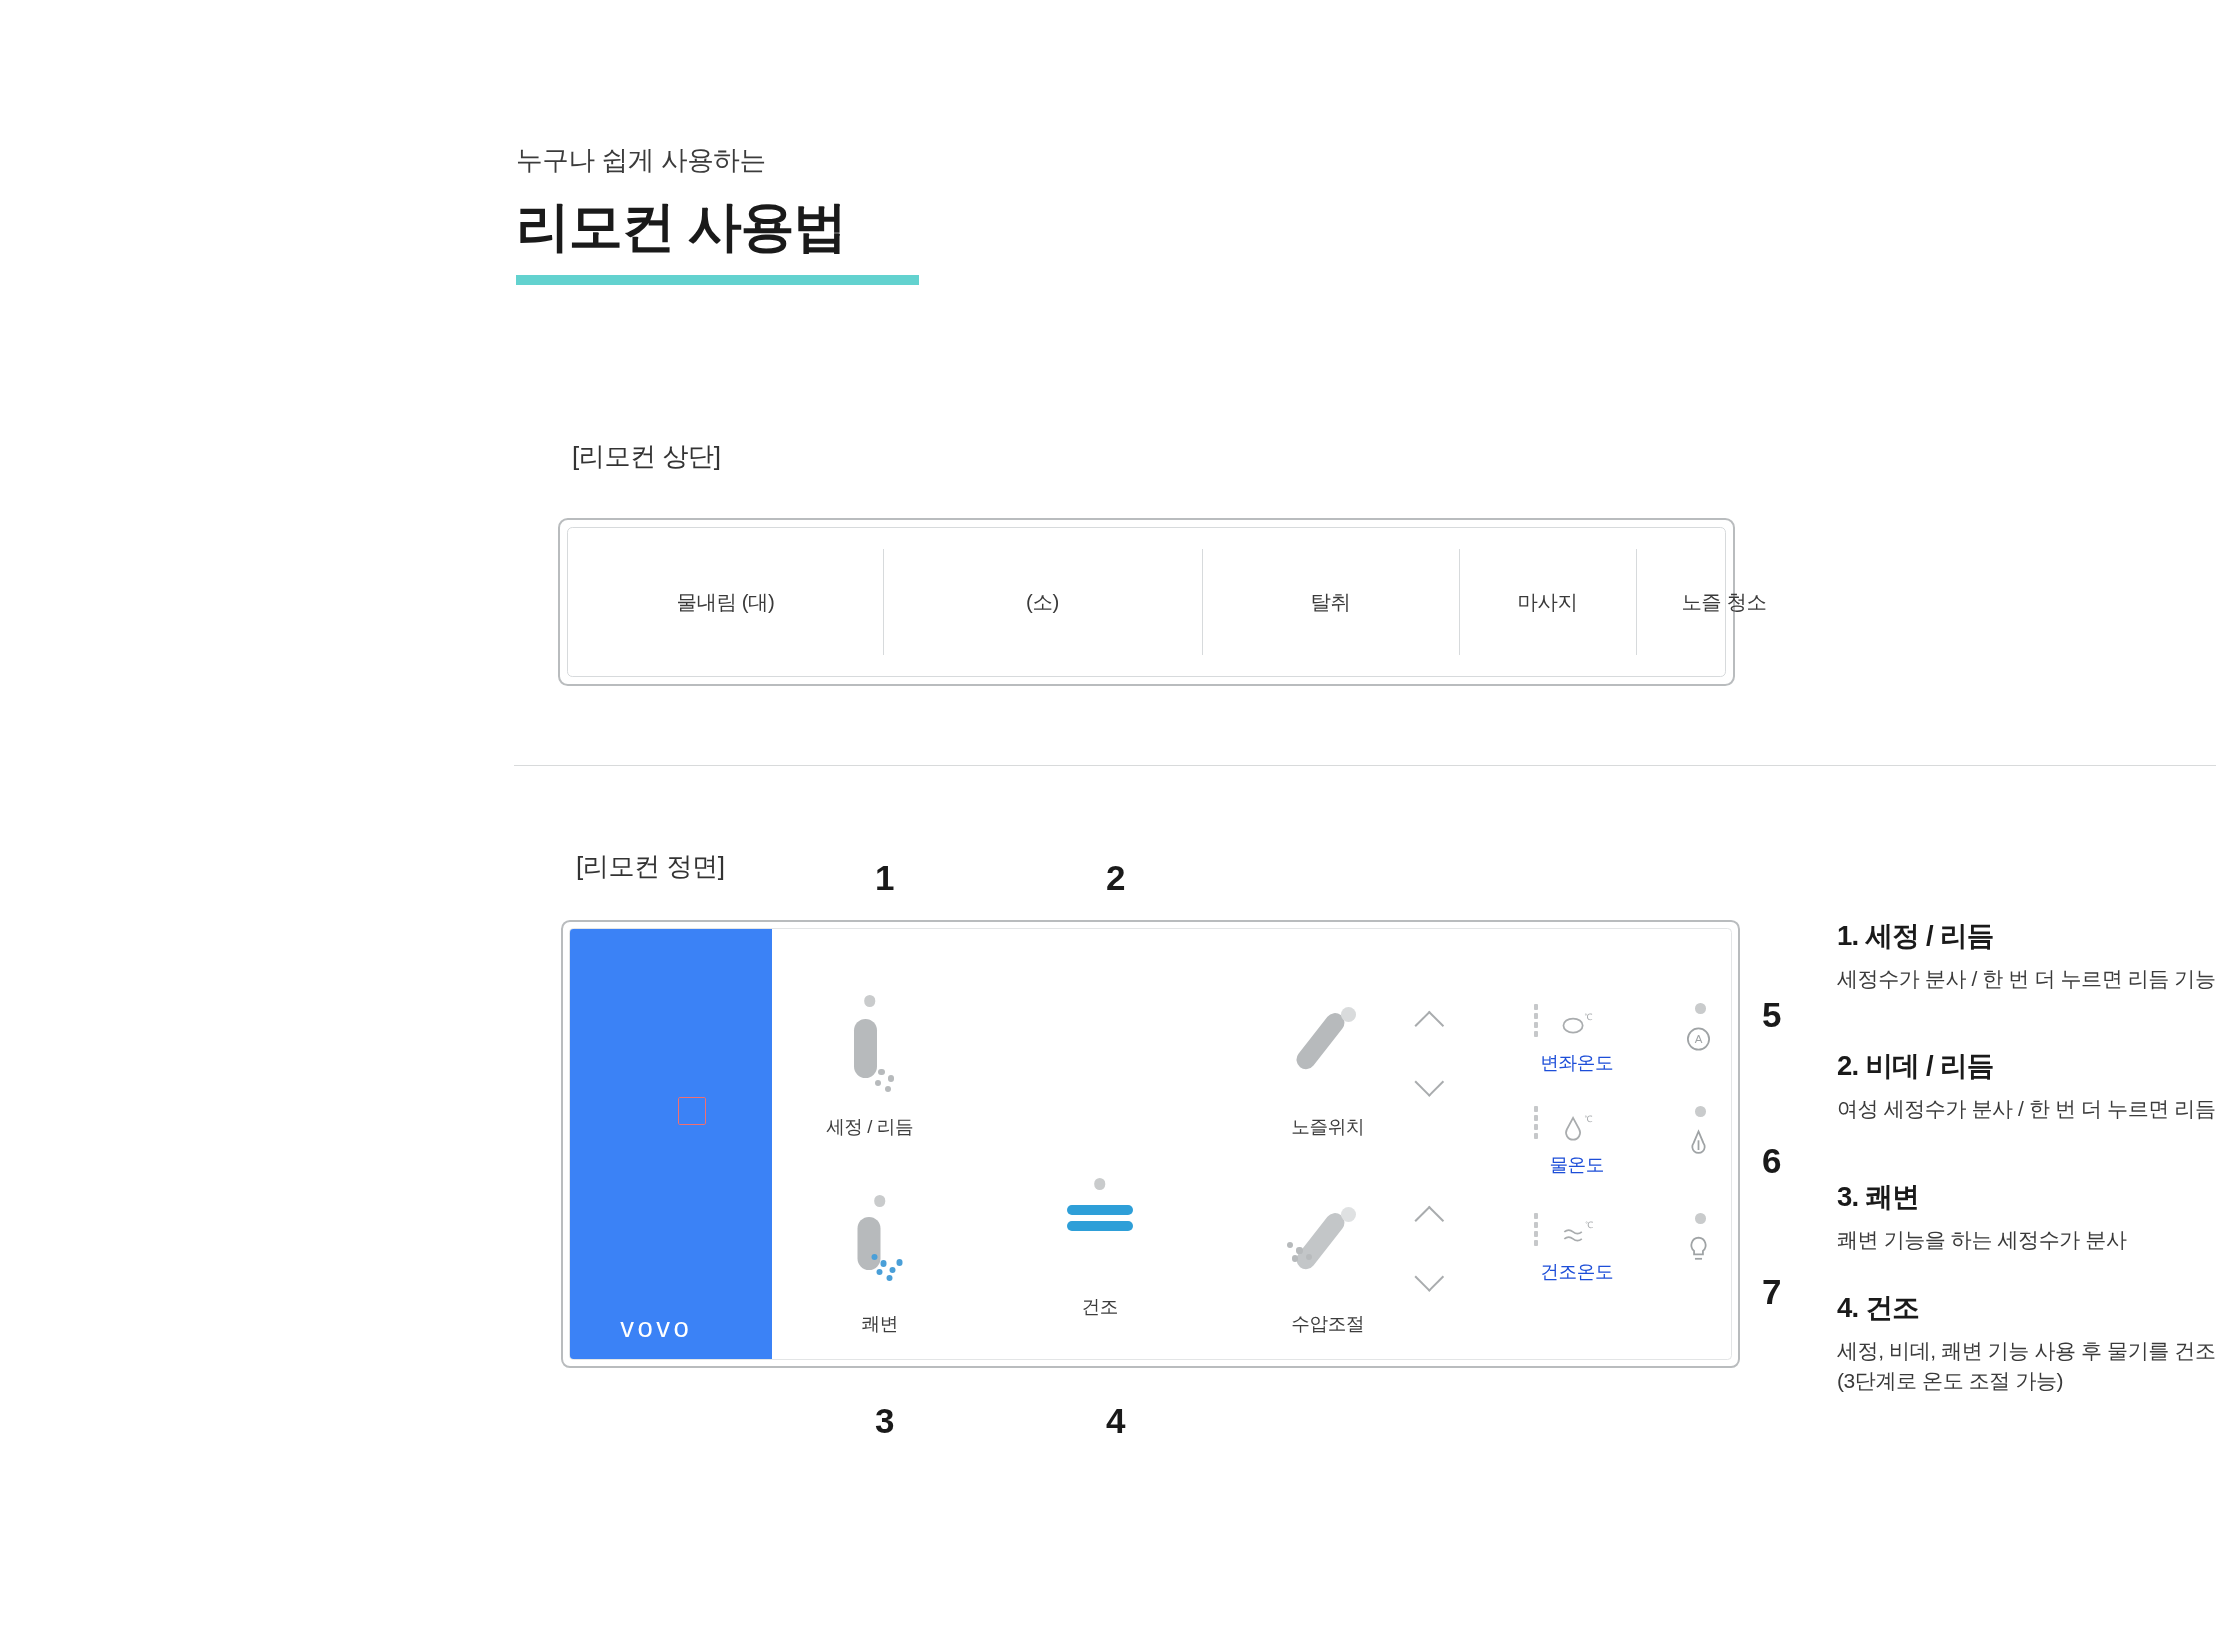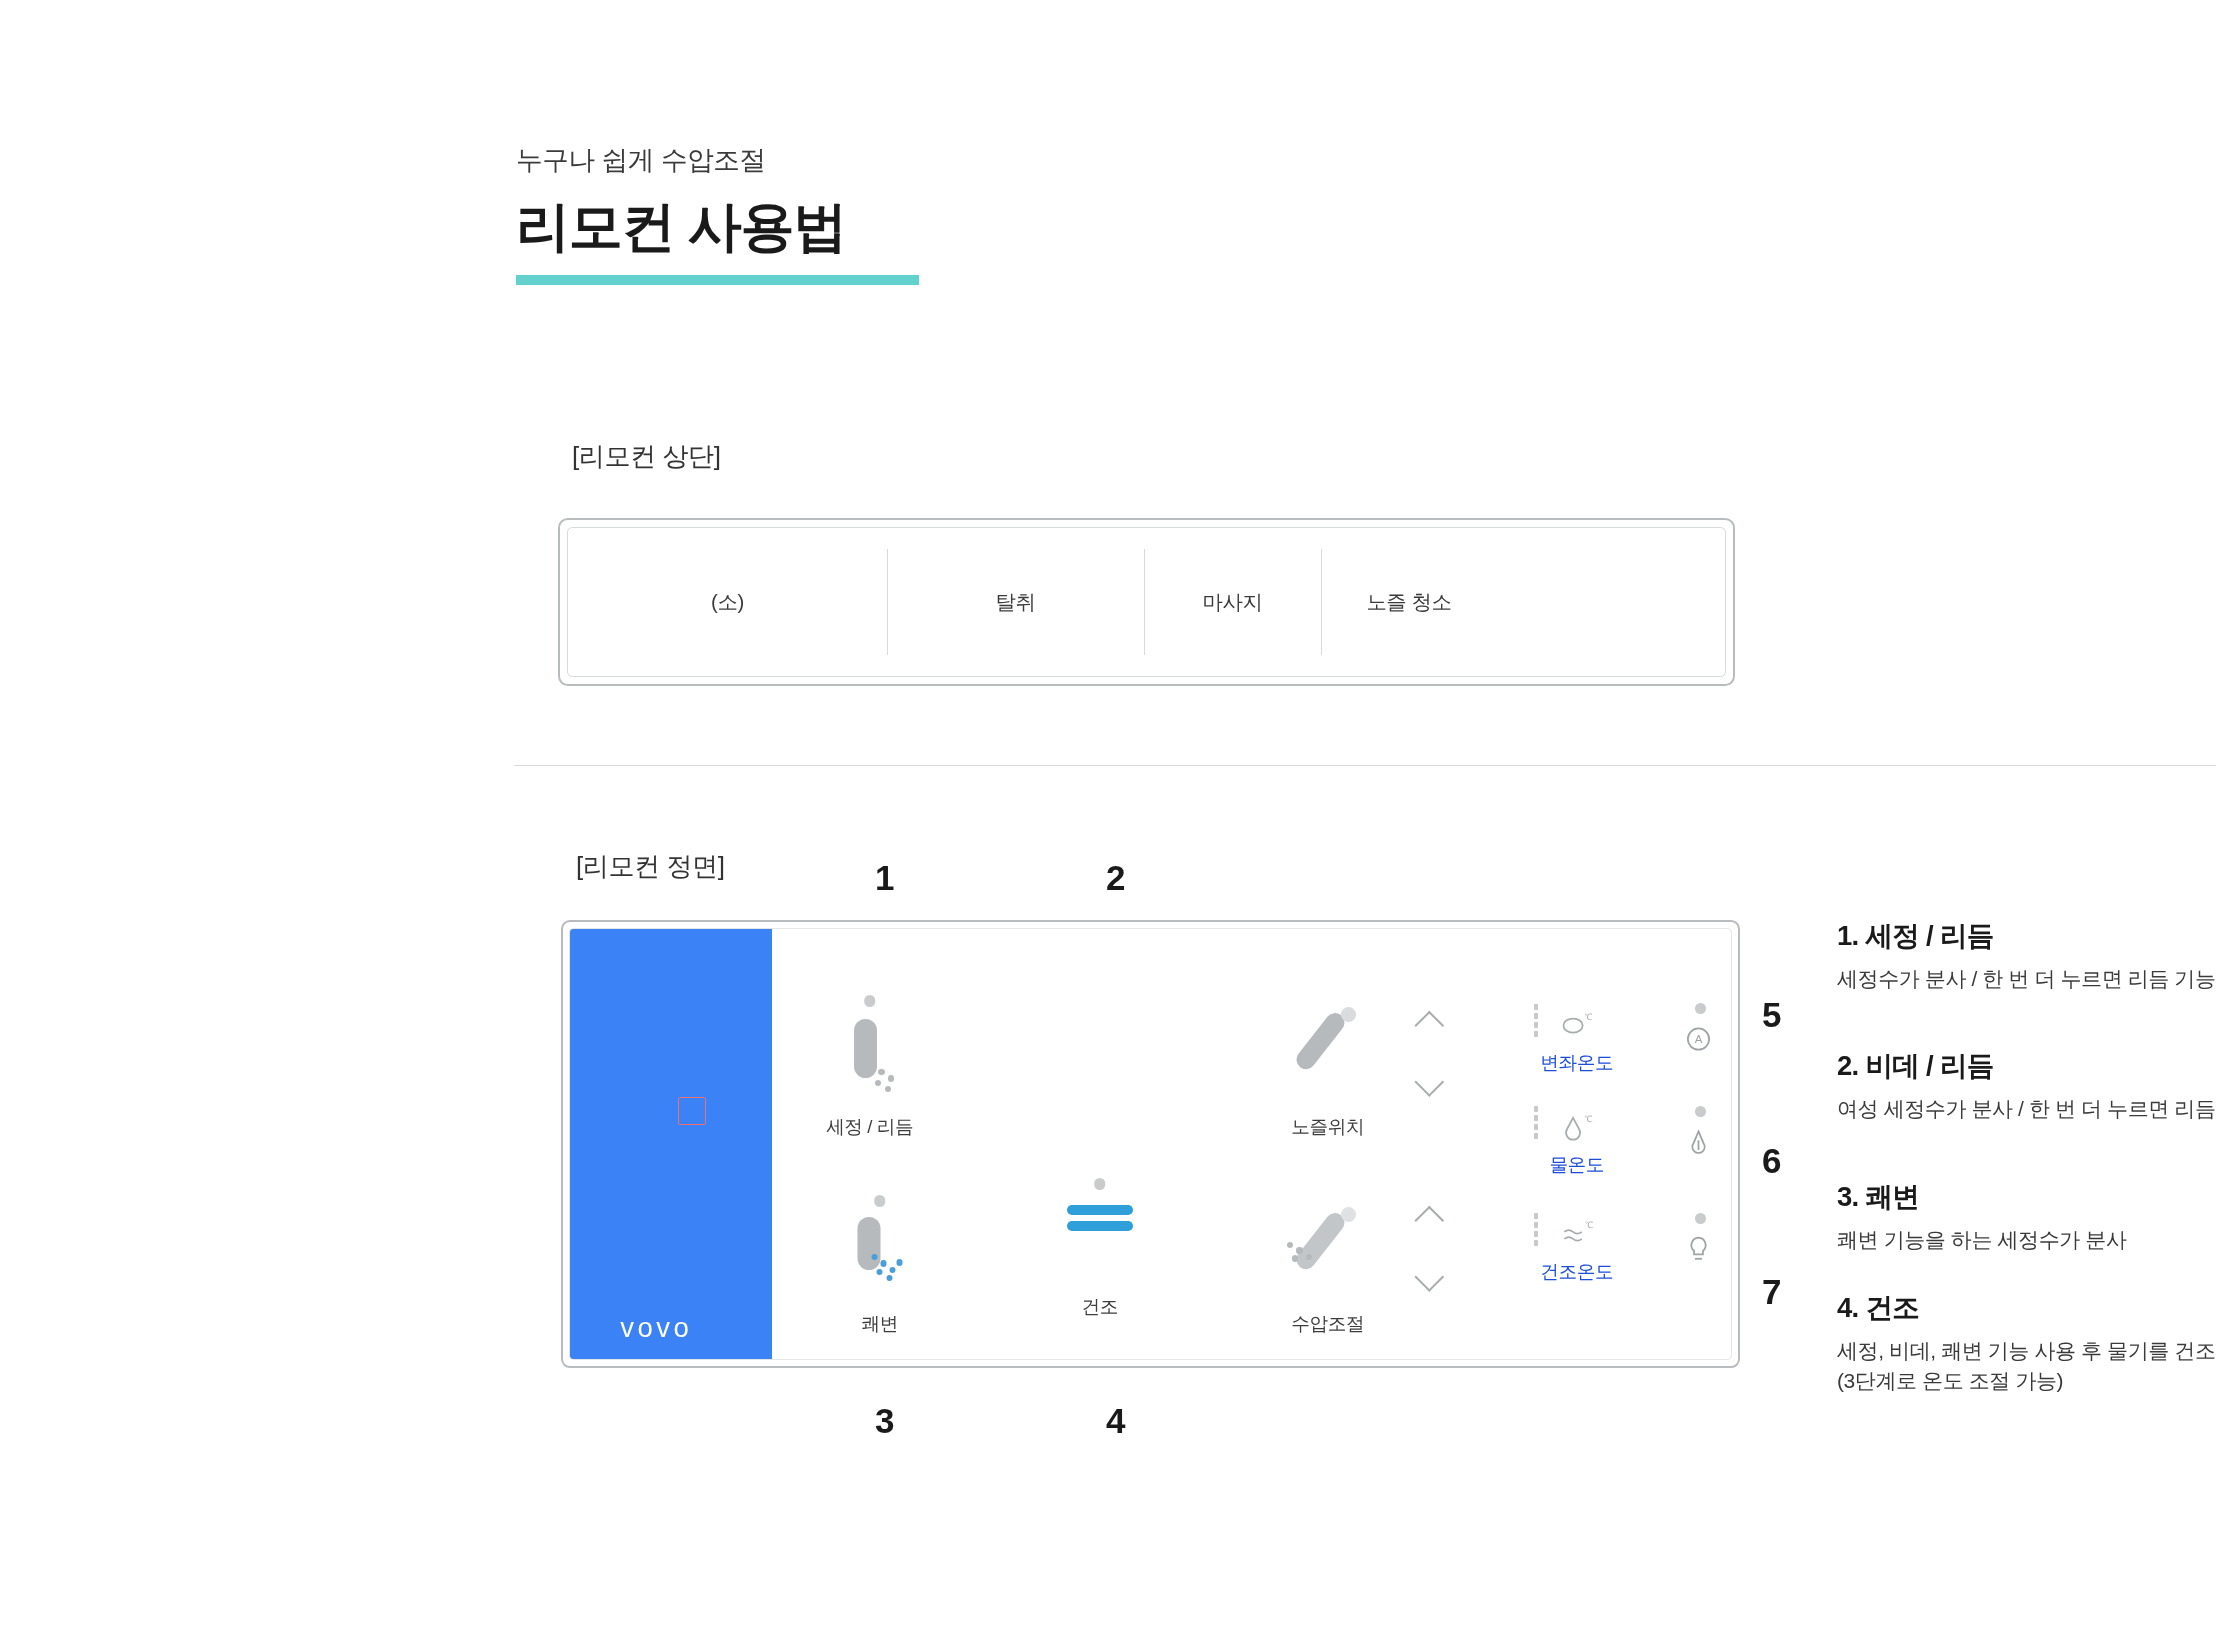--- a/index.html
+++ b/index.html
@@ -188,28 +188,29 @@
   }
   .blk{position:absolute;}
 
   svg{display:block;}
 </style>
 </head>
 <body>
 
 <div class="page">
 
-  <div class="hdr-sub">누구나 쉽게 수압조절</div>
+  <div class="hdr-sub">누구나 쉽게 사용하는</div>
   <div class="hdr-title">리모컨 사용법</div>
   <div class="hdr-rule"></div>
 
   <div class="sec-label" id="lbl-top">[리모컨 상단]</div>
 
   <div class="top-panel">
     <div class="top-panel-inner">
+      <div class="tp-cell tp-w1">물내림 (대)</div>
       <div class="tp-cell tp-w2">(소)</div>
       <div class="tp-cell tp-w3">탈취</div>
       <div class="tp-cell tp-w4">마사지</div>
       <div class="tp-cell tp-w5">노즐 청소</div>
     </div>
   </div>
 
   <div class="divider"></div>
 
   <div class="sec-label" id="lbl-front">[리모컨 정면]</div>

